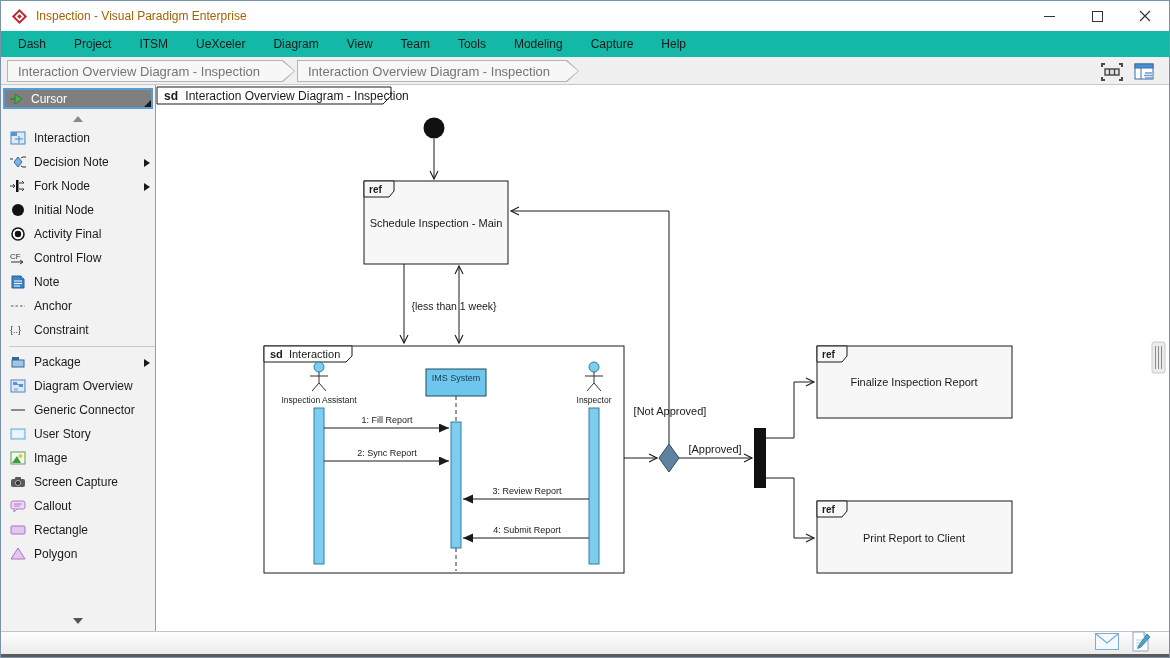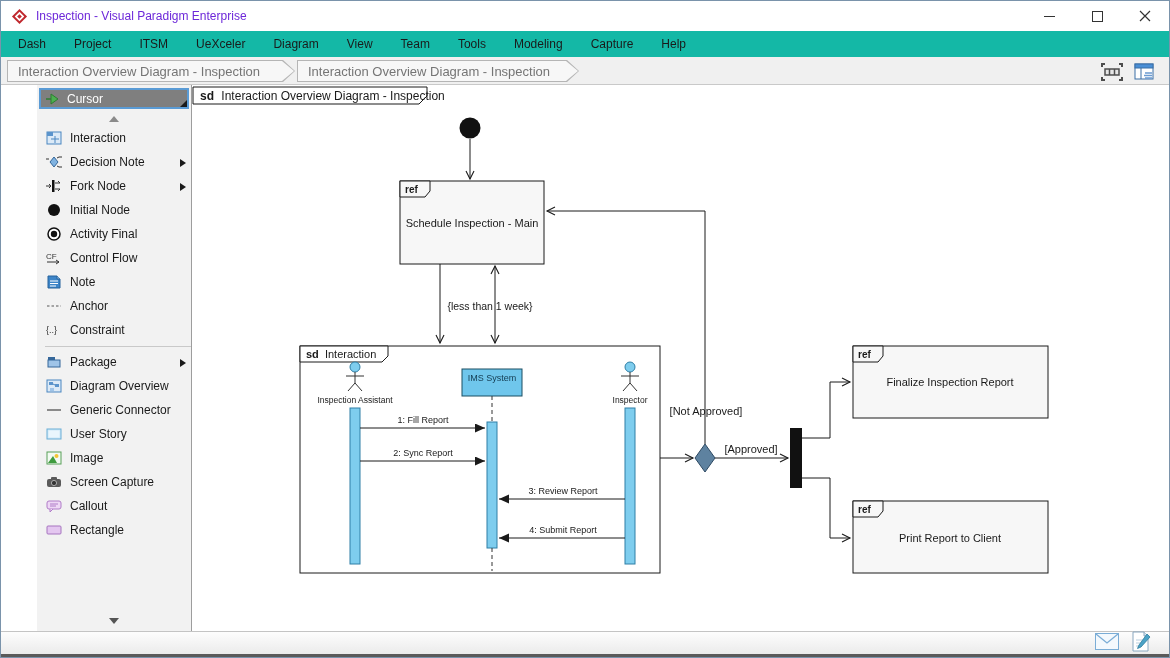--- a/index.html
+++ b/index.html
@@ -1,21 +1,21 @@
 <!DOCTYPE html>
 <html><head>
 <meta charset="utf-8">
 <style>
   * { margin:0; padding:0; box-sizing:border-box; }
   html,body { width:1170px; height:658px; font-family:"Liberation Sans","DejaVu Sans",sans-serif; background:#fff; overflow:hidden; }
   .window { position:relative; width:1170px; height:658px; border:1px solid #7a93ab; background:#fff; }
 
   
   .titlebar { height:30px; background:#fff; display:flex; align-items:center; padding-left:10px; }
-  .titlebar .title { font-size:12px; color:#6d28d9; margin-left:8px; }
+  .titlebar .title { font-size:12px; color:#a16207; margin-left:8px; }
   .win-controls { margin-left:auto; display:flex; height:100%; }
   .wc { width:48px; height:100%; display:flex; align-items:center; justify-content:center; cursor:default; }
   .glyph-min { width:11px; height:1px; background:#333; }
   .glyph-max { width:11px; height:11px; border:1px solid #333; }
 
   
   .menubar { height:26px; background:#14b8a6; display:flex; align-items:center; padding-left:3px; }
   .menu-item { font-size:12px; color:#1a1a1a; padding:0 14px; line-height:26px; }
 
   
@@ -24,21 +24,21 @@
            clip-path:polygon(0 0, calc(100% - 12px) 0, 100% 50%, calc(100% - 12px) 100%, 0 100%); }
   .crumb-inner { position:absolute; left:1px; top:1px; right:1px; bottom:1px; background:#f7f7f7;
            clip-path:polygon(0 0, calc(100% - 12px) 0, 100% 50%, calc(100% - 12px) 100%, 0 100%);
            display:flex; align-items:center; padding-left:10px; font-size:13px; color:#757575; white-space:nowrap; }
   .crumb1 { left:6px; width:288px; }
   .crumb2 { left:296px; width:282px; }
   .bc-icons { position:absolute; right:12px; top:3px; display:flex; gap:6px; }
   .bc-btn { width:26px; height:24px; display:flex; align-items:center; justify-content:center; }
 
   
-  .main { display:flex; height:546px;padding-left:36px; }
+  .main { display:flex; height:546px; }
   .toolbox { position:relative; width:155px; background:#f2f2f2; border-right:1px solid #9d9d9d; flex:none; }
   .cursor-btn { position:relative; margin:3px 2px 0 2px; height:21px; background:#7f7f7f; border:2px solid #5a9bd5;
                 display:flex; align-items:center; gap:7px; padding-left:5px; color:#fff; font-size:12px; }
   .cursor-corner { position:absolute; right:0; bottom:0; width:0; height:0;
                    border-left:7px solid transparent; border-bottom:7px solid #1a1a1a; }
   .scroll-arrow { height:15px; display:flex; align-items:center; justify-content:center; margin-top:2px; }
   .tri-up { width:0;height:0;border-left:5px solid transparent;border-right:5px solid transparent;border-bottom:6px solid #8a8a8a; }
   .tri-down { width:0;height:0;border-left:5px solid transparent;border-right:5px solid transparent;border-top:6px solid #555; }
   .tool { position:relative; height:24px; display:flex; align-items:center; padding-left:8px; gap:8px; }
   .ticon { width:17px; height:17px; display:flex; align-items:center; justify-content:center; flex:none; }
@@ -299,20 +299,28 @@
         <span class="tlabel">Callout</span>
       </div>
       <div class="tool">
         <span class="ticon">
           <svg width="16" height="16" viewBox="0 0 16 16">
               <rect x="1" y="4" width="14" height="8" rx="1" fill="#e4c7f0" stroke="#a674bf"></rect>
             </svg>
         </span>
         <span class="tlabel">Rectangle</span>
       </div>
+      <div class="tool">
+        <span class="ticon">
+          <svg width="16" height="16" viewBox="0 0 16 16">
+              <polygon points="8,2 15,13 1,13" fill="#e4c7f0" stroke="#a674bf"></polygon>
+            </svg>
+        </span>
+        <span class="tlabel">Polygon</span>
+      </div>
 
       <div class="scroll-arrow scroll-bottom">
           <div class="tri-down"></div>
         </div>
     </div>
 
     <div class="canvas">
       <svg width="1013" height="546" viewBox="0 0 1013 546">
         <defs>
           <marker id="mO" markerWidth="12" markerHeight="12" refX="9" refY="5" orient="auto-start-reverse" markerUnits="userSpaceOnUse">

